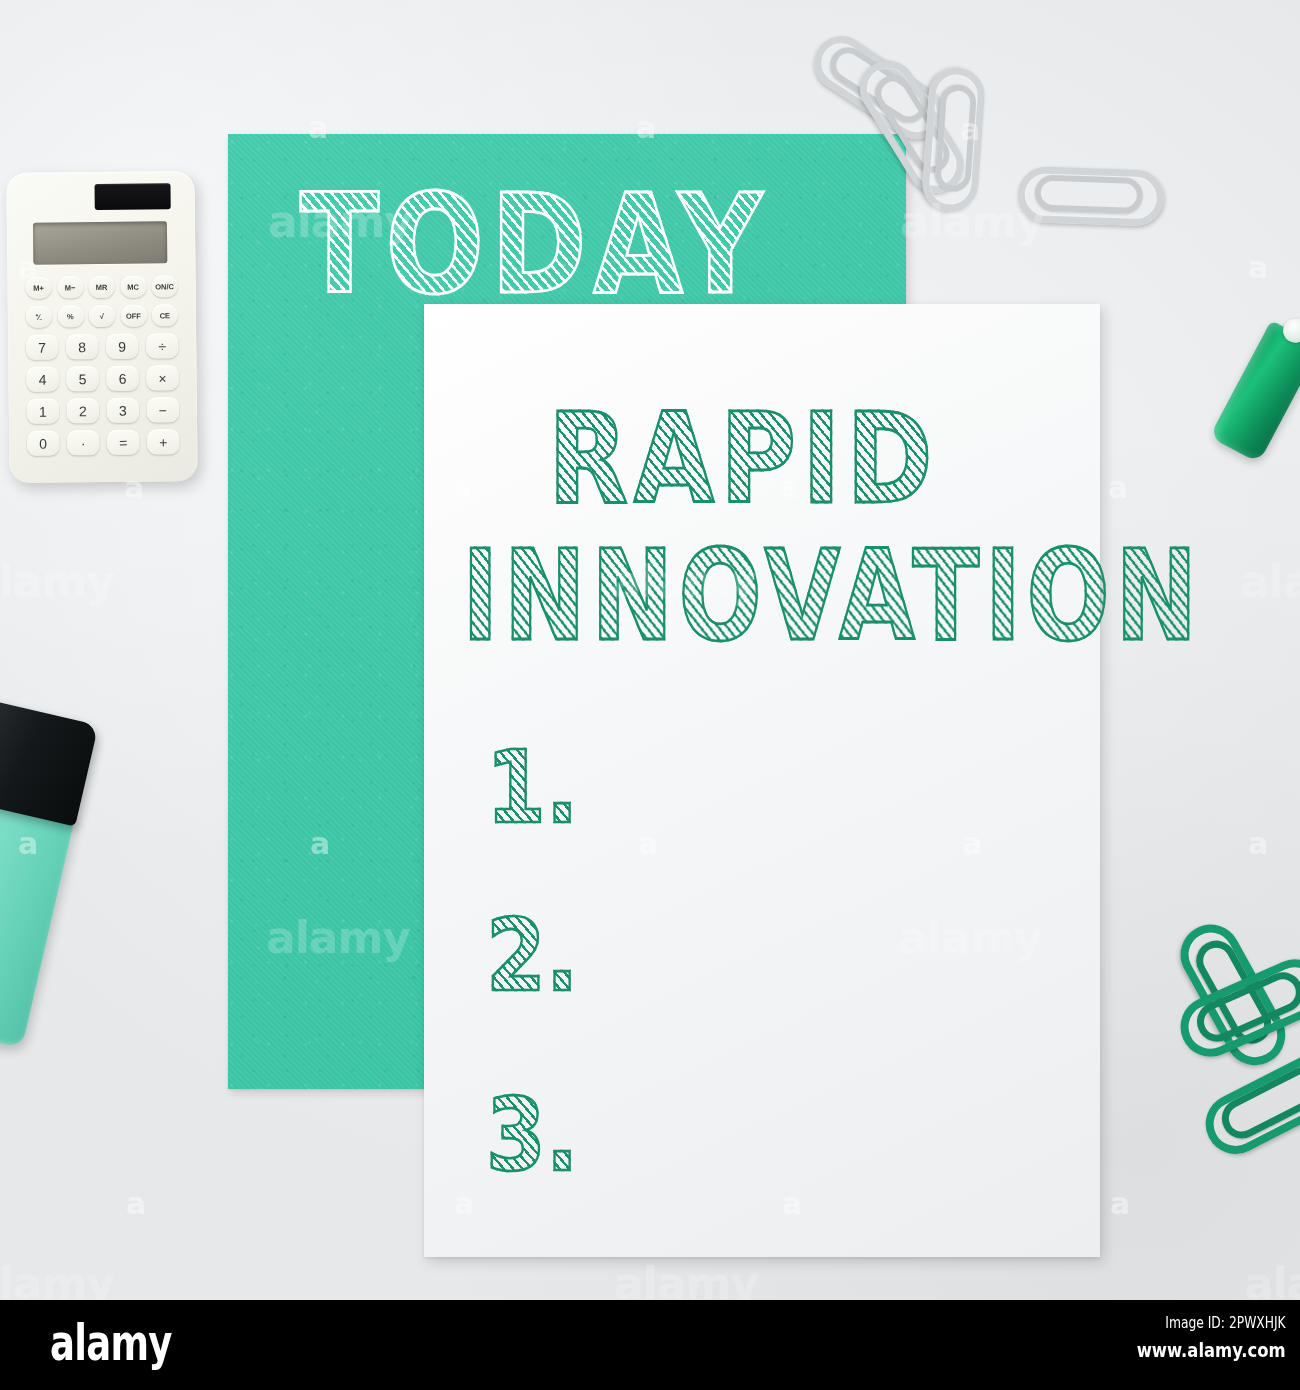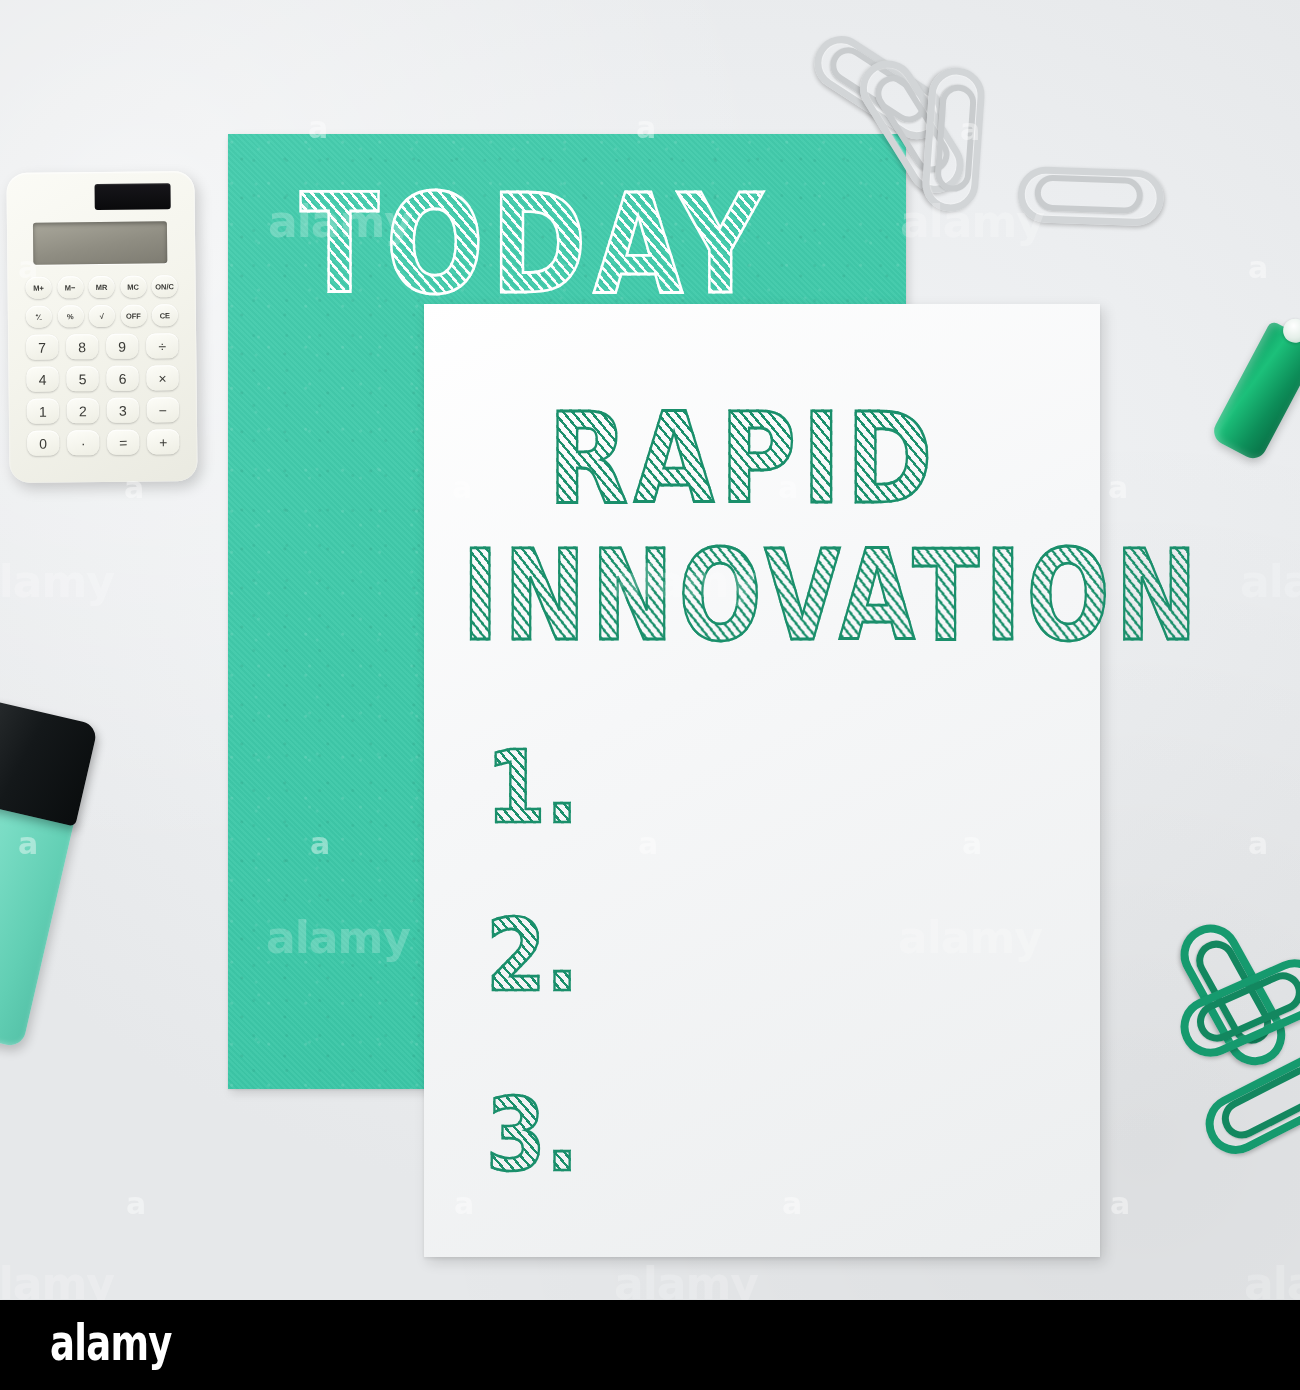--- a/index.html
+++ b/index.html
@@ -389,15 +389,19 @@
     <span class="wm small" style="left:454px;top:1186px">a</span>
     <span class="wm small" style="left:782px;top:1186px">a</span>
     <span class="wm small" style="left:1110px;top:1186px">a</span>
     <span class="wm word" style="left:-30px;top:1258px;opacity:.5">alamy</span>
     <span class="wm word" style="left:614px;top:1258px;opacity:.45">alamy</span>
     <span class="wm word" style="left:1244px;top:1258px;opacity:.45">alamy</span>
   </div>
 
   <div id="footer-bar">
     <div id="alamy-logo">alamy</div>
+    <div id="footer-right">
+      <span id="footer-imageid">Image ID: 2PWXHJK</span>
+      <span id="footer-url">www.alamy.com</span>
+    </div>
   </div>
 
 </div>
 
 </body></html>

